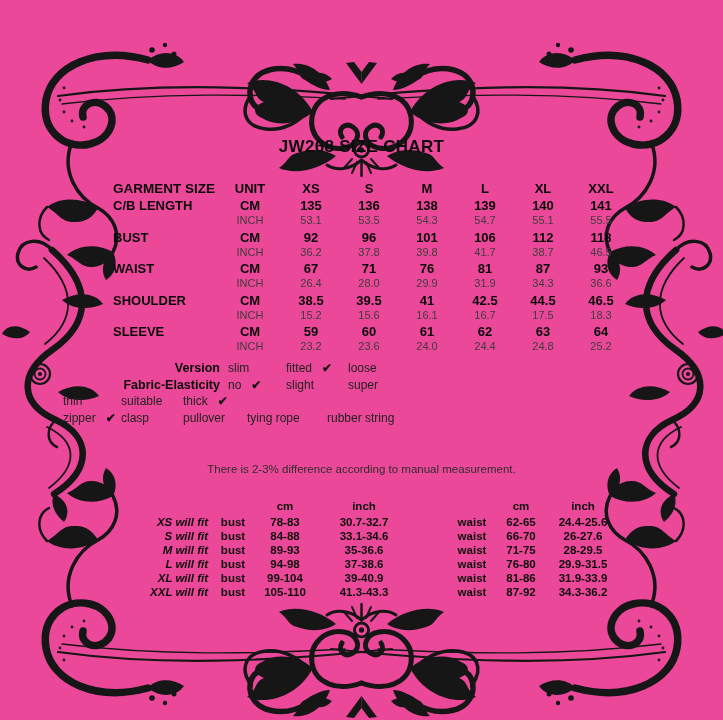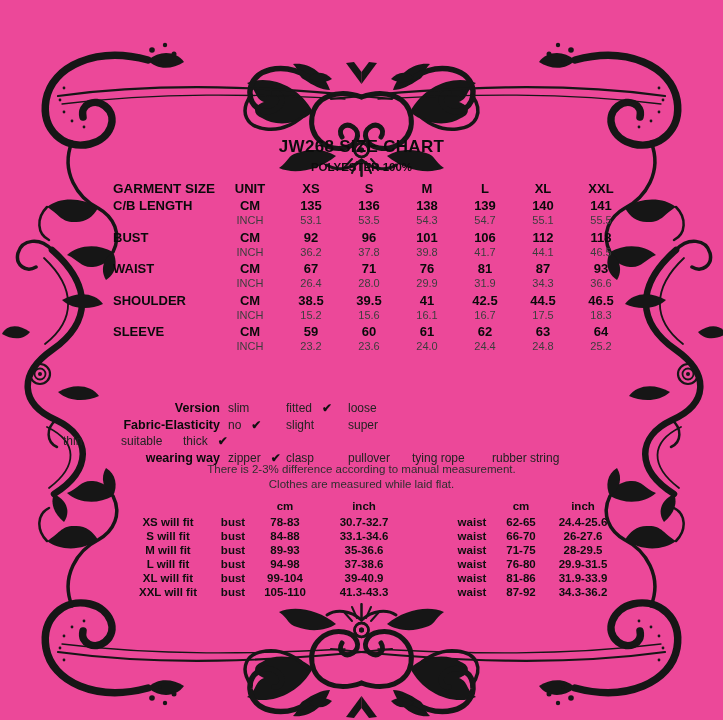--- a/index.html
+++ b/index.html
@@ -32,21 +32,21 @@
     grid-template-columns:112px 64px repeat(6,58px);
   }
   .size-table div{white-space:nowrap;}
   .st-h{height:17px;font-size:13px;font-weight:bold;text-align:center;color:#0a0a0a;}
   .st-h.lbl{text-align:left;padding-left:7px;font-size:13.5px;}
   .st-cm{height:16px;font-size:13px;font-weight:bold;text-align:center;color:#0a0a0a;}
   .st-cm.lbl{text-align:left;padding-left:7px;font-size:13px;}
   .st-inch{height:15.5px;font-size:11px;font-weight:normal;text-align:center;color:#3d3d3d;}
 
   
-  .attrs{position:absolute;left:55px;top:361px;width:620px;margin-top:40px;}
+  .attrs{position:absolute;left:55px;top:361px;width:620px;}
   .attr-row{display:flex;height:16.5px;align-items:baseline;}
   .attr-label{width:165px;text-align:right;font-size:12.5px;font-weight:bold;color:#0a0a0a;flex:0 0 auto;}
   .attr-opts{display:flex;margin-left:8px;}
   .attr-opt{display:inline-flex;align-items:baseline;font-size:12px;color:#222;flex:0 0 auto;}
   .attr-opt:nth-child(1){width:58px;}
   .attr-opt:nth-child(2){width:62px;}
   .attr-opt:nth-child(3){width:64px;}
   .attr-opt:nth-child(4){width:80px;}
   .attr-opt:nth-child(5){width:auto;}
   .opt-chk{margin-left:10px;font-weight:bold;font-size:12px;color:#111;}
@@ -62,21 +62,21 @@
   
   .guide-table{
     position:absolute;left:128px;top:500px;
     display:grid;
     grid-template-columns:84px 42px 62px 96px 36px 48px 50px 74px;
     font-size:11.5px;font-weight:bold;color:#0e0e0e;
   }
   .guide-table div{white-space:nowrap;}
   .g-h{height:16px;text-align:center;}
   .g-c{height:14px;text-align:center;}
-  .g-size{height:14px;text-align:center;padding-right:4px;}
+  .g-size{height:14px;text-align:right;padding-right:4px;font-style:italic;}
 </style>
 </head>
 <body>
 
 <div class="sheet">
 
   <svg class="border-svg" width="723" height="720" viewBox="0 0 723 720" aria-hidden="true">
     <defs>
       <g id="crown">
         <path class="fl" d="M361.5 84 L346 63 L354 62 L361.5 72 Z"></path>
@@ -134,21 +134,20 @@
     <use href="#corner"></use>
     <use href="#corner" transform="translate(723,0) scale(-1,1)"></use>
     <use href="#corner" transform="translate(0,748) scale(1,-1)"></use>
     <use href="#corner" transform="translate(723,748) scale(-1,-1)"></use>
     <use href="#vine"></use>
     <use href="#vine" transform="translate(728,0) scale(-1,1)"></use>
   </svg>
 
   <div class="content">
     <div class="title">JW268 SIZE CHART</div>
-    <div class="subtitle">POLYESTER 100%</div>
 
     <div class="size-table">
         <div class="st-h lbl">GARMENT SIZE</div>
         <div class="st-h">UNIT</div>
         <div class="st-h">XS</div>
         <div class="st-h">S</div>
         <div class="st-h">M</div>
         <div class="st-h">L</div>
         <div class="st-h">XL</div>
         <div class="st-h">XXL</div>
@@ -175,21 +174,21 @@
         <div class="st-cm">101</div>
         <div class="st-cm">106</div>
         <div class="st-cm">112</div>
         <div class="st-cm">118</div>
         <div class="st-inch"></div>
         <div class="st-inch">INCH</div>
         <div class="st-inch">36.2</div>
         <div class="st-inch">37.8</div>
         <div class="st-inch">39.8</div>
         <div class="st-inch">41.7</div>
-        <div class="st-inch">44.1</div>
+        <div class="st-inch">38.7</div>
         <div class="st-inch">46.5</div>
         <div class="st-cm lbl">WAIST</div>
         <div class="st-cm">CM</div>
         <div class="st-cm">67</div>
         <div class="st-cm">71</div>
         <div class="st-cm">76</div>
         <div class="st-cm">81</div>
         <div class="st-cm">87</div>
         <div class="st-cm">93</div>
         <div class="st-inch"></div>
@@ -273,21 +272,20 @@
             <span class="attr-opt">
               <span>suitable</span>
             </span>
             <span class="attr-opt">
               <span>thick</span>
               <span class="opt-chk">✔</span>
             </span>
           </div>
         </div>
         <div class="attr-row">
-          <div class="attr-label">wearing way</div>
           <div class="attr-opts">
             <span class="attr-opt">
               <span>zipper</span>
               <span class="opt-chk">✔</span>
             </span>
             <span class="attr-opt">
               <span>clasp</span>
             </span>
             <span class="attr-opt">
               <span>pullover</span>
@@ -297,21 +295,20 @@
             </span>
             <span class="attr-opt">
               <span>rubber string</span>
             </span>
           </div>
         </div>
       </div>
 
     <div class="notes">
         <div class="note-line">There is 2-3% difference according to manual measurement.</div>
-        <div class="note-line">Clothes are measured while laid flat.</div>
       </div>
 
 
     <div class="guide-table">
         <div class="g-h"></div>
         <div class="g-h"></div>
         <div class="g-h">cm</div>
         <div class="g-h">inch</div>
         <div class="g-h"></div>
         <div class="g-h"></div>

